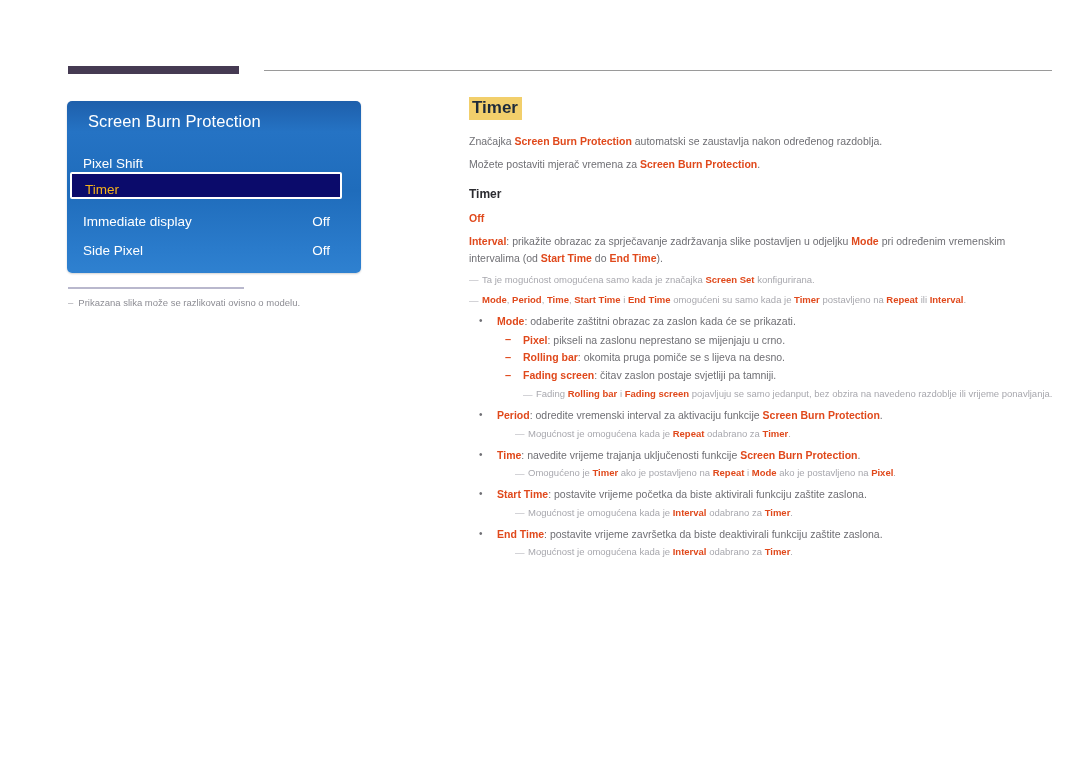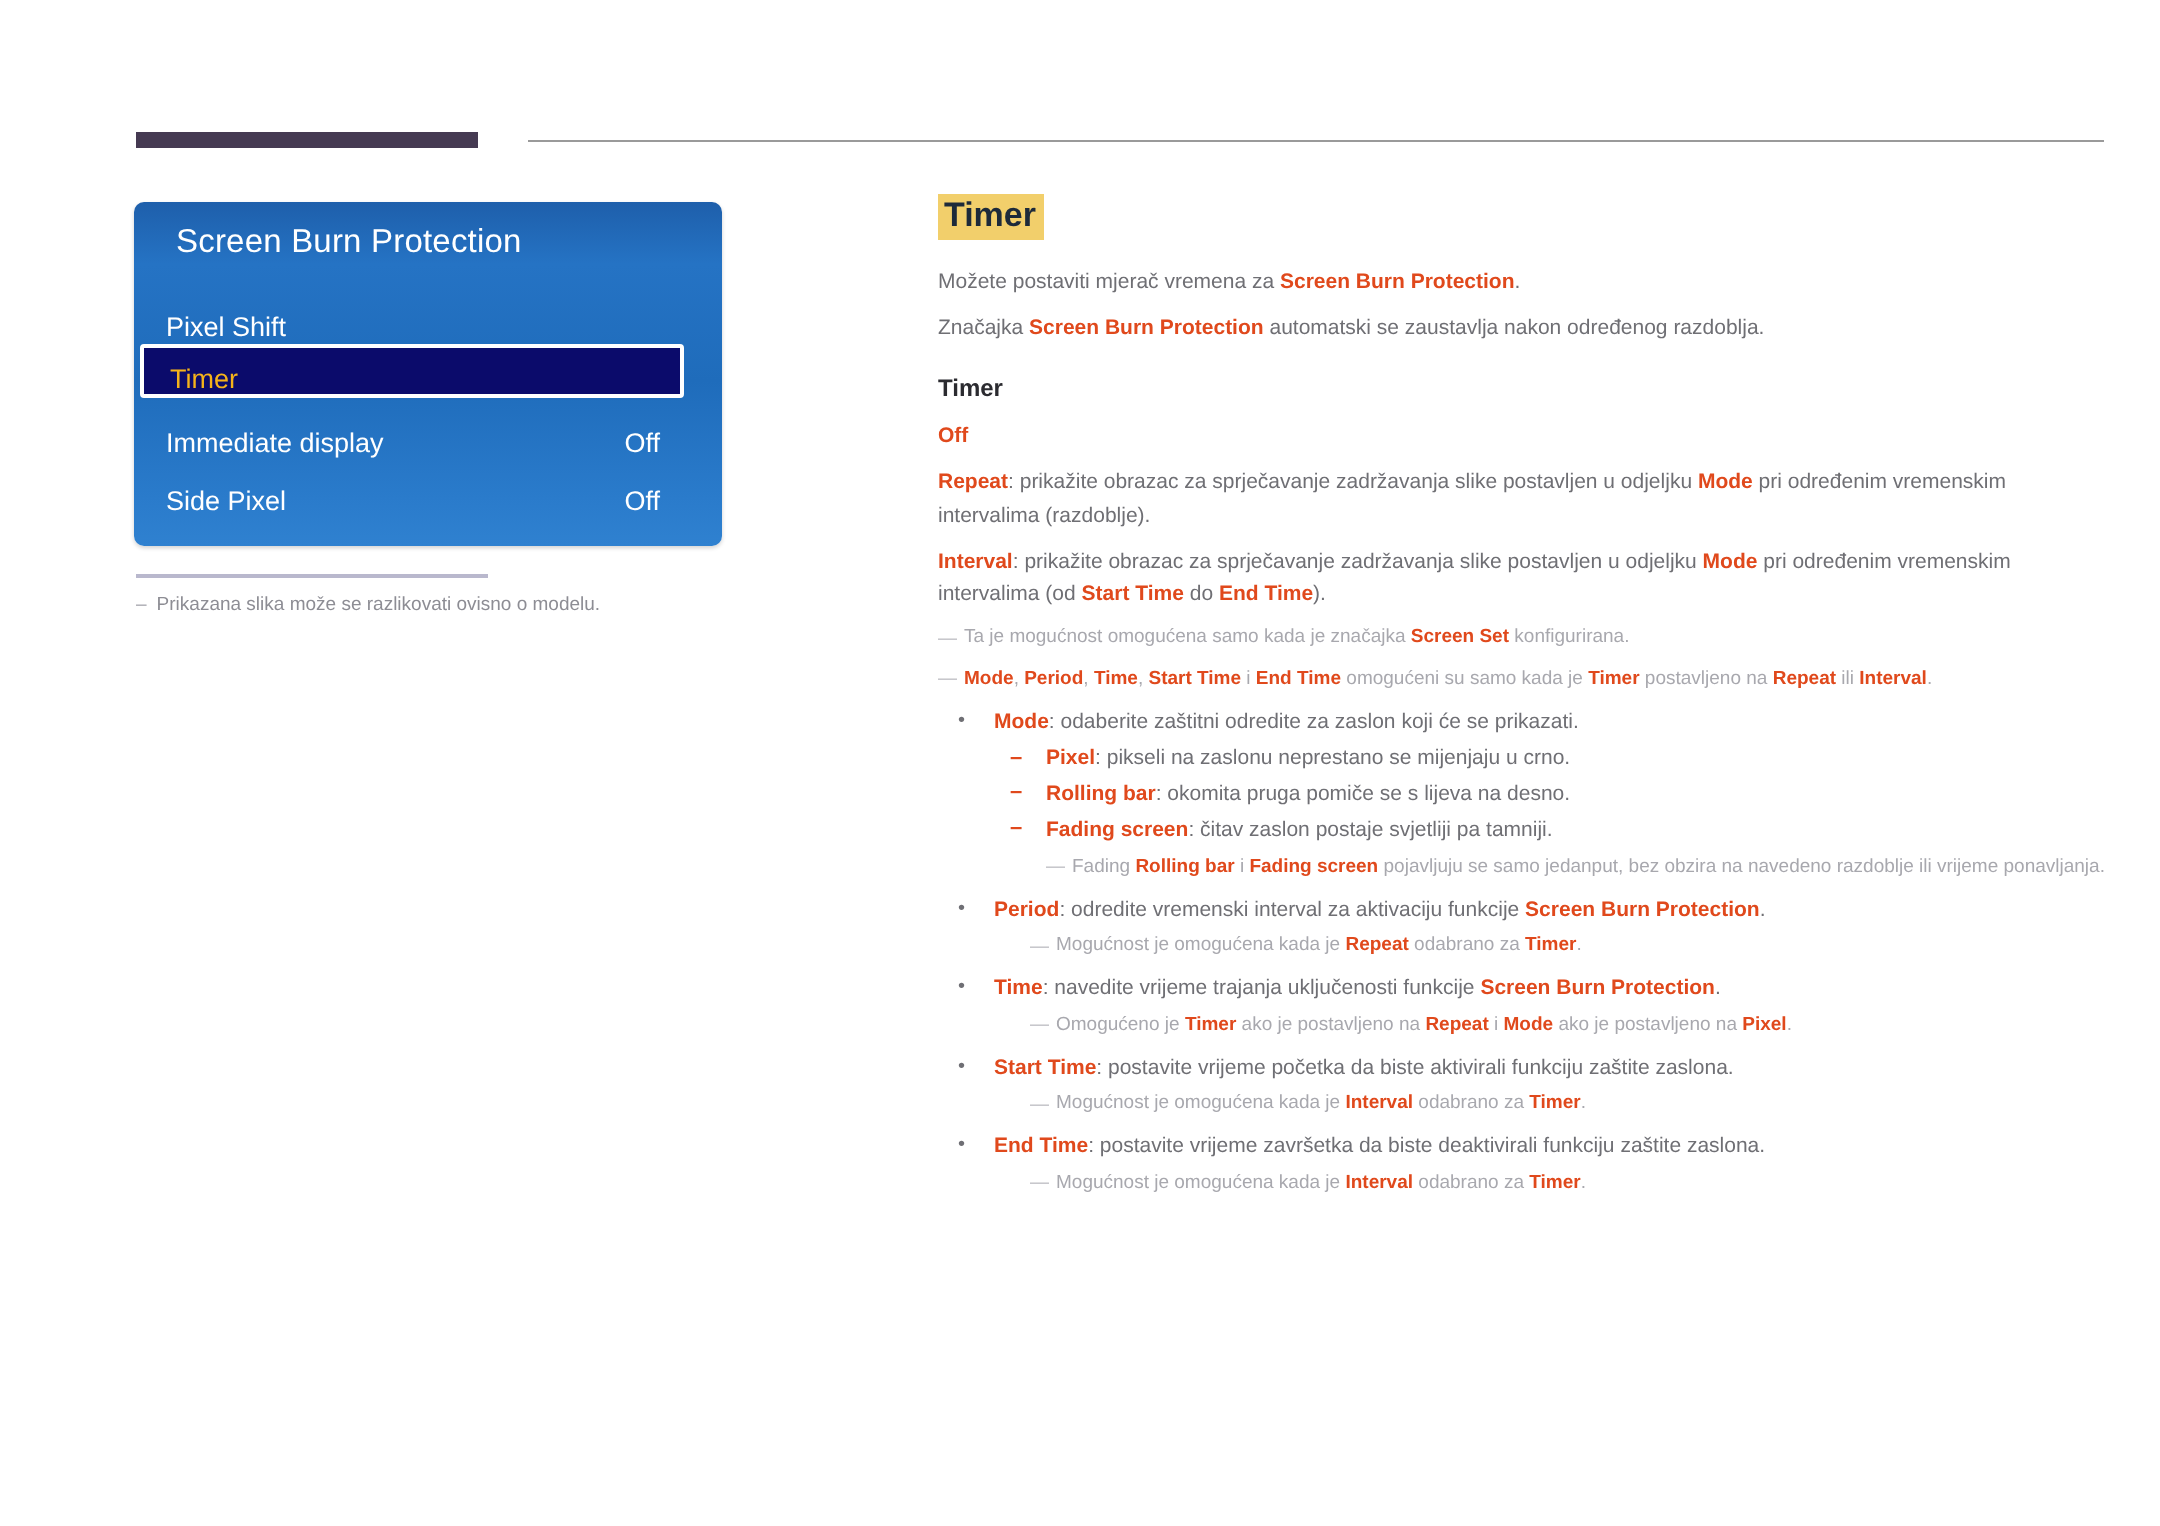--- a/index.html
+++ b/index.html
@@ -258,53 +258,50 @@
   <div class="panel-note">
     <span class="dash">–</span>
     <span>Prikazana slika može se razlikovati ovisno o modelu.</span>
   </div>
 
   <div class="content">
 
     <div class="doc-title">Timer</div>
 
     <p class="para">
+      <span>Značajka </span><span class="k">Screen Burn Protection</span><span> automatski se zaustavlja nakon određenog razdoblja.</span>
+    </p>
+
+    <p class="para">
       <span>Možete postaviti mjerač vremena za </span><span class="k">Screen Burn Protection</span><span>.</span>
     </p>
 
-    <p class="para">
-      <span>Značajka </span><span class="k">Screen Burn Protection</span><span> automatski se zaustavlja nakon određenog razdoblja.</span>
-    </p>
-
     <div class="sub-head">Timer</div>
 
     <div class="opt">
       <span class="k">Off</span>
     </div>
 
-    <div class="opt">
-      <span class="k">Repeat</span><span>: prikažite obrazac za sprječavanje zadržavanja slike postavljen u odjeljku </span><span class="k">Mode</span><span> pri određenim vremenskim intervalima (razdoblje).</span>
-    </div>
 
     <div class="opt">
       <span class="k">Interval</span><span>: prikažite obrazac za sprječavanje zadržavanja slike postavljen u odjeljku </span><span class="k">Mode</span><span> pri određenim vremenskim intervalima (od </span><span class="k">Start Time</span><span> do </span><span class="k">End Time</span><span>).</span>
     </div>
 
     <div class="note">
       <span class="ndash">—</span><span>Ta je mogućnost omogućena samo kada je značajka </span><span class="k">Screen Set</span><span> konfigurirana.</span>
     </div>
 
     <div class="note">
       <span class="ndash">—</span><span class="k">Mode</span><span>, </span><span class="k">Period</span><span>, </span><span class="k">Time</span><span>, </span><span class="k">Start Time</span><span> i </span><span class="k">End Time</span><span> omogućeni su samo kada je </span><span class="k">Timer</span><span> postavljeno na </span><span class="k">Repeat</span><span> ili </span><span class="k">Interval</span><span>.</span>
     </div>
 
     <ul class="blist">
 
       <li class="bullet">
-        <span class="bdot">•</span><span class="k">Mode</span><span>: odaberite zaštitni odredite za zaslon koji će se prikazati.</span>
+        <span class="bdot">•</span><span class="k">Mode</span><span>: odaberite zaštitni obrazac za zaslon kada će se prikazati.</span>
 
         <ul class="dlist">
           <li class="dash-item">
             <span class="ddash">–</span><span class="k">Pixel</span><span>: pikseli na zaslonu neprestano se mijenjaju u crno.</span>
           </li>
           <li class="dash-item">
             <span class="ddash">–</span><span class="k">Rolling bar</span><span>: okomita pruga pomiče se s lijeva na desno.</span>
           </li>
           <li class="dash-item">
             <span class="ddash">–</span><span class="k">Fading screen</span><span>: čitav zaslon postaje svjetliji pa tamniji.</span>

